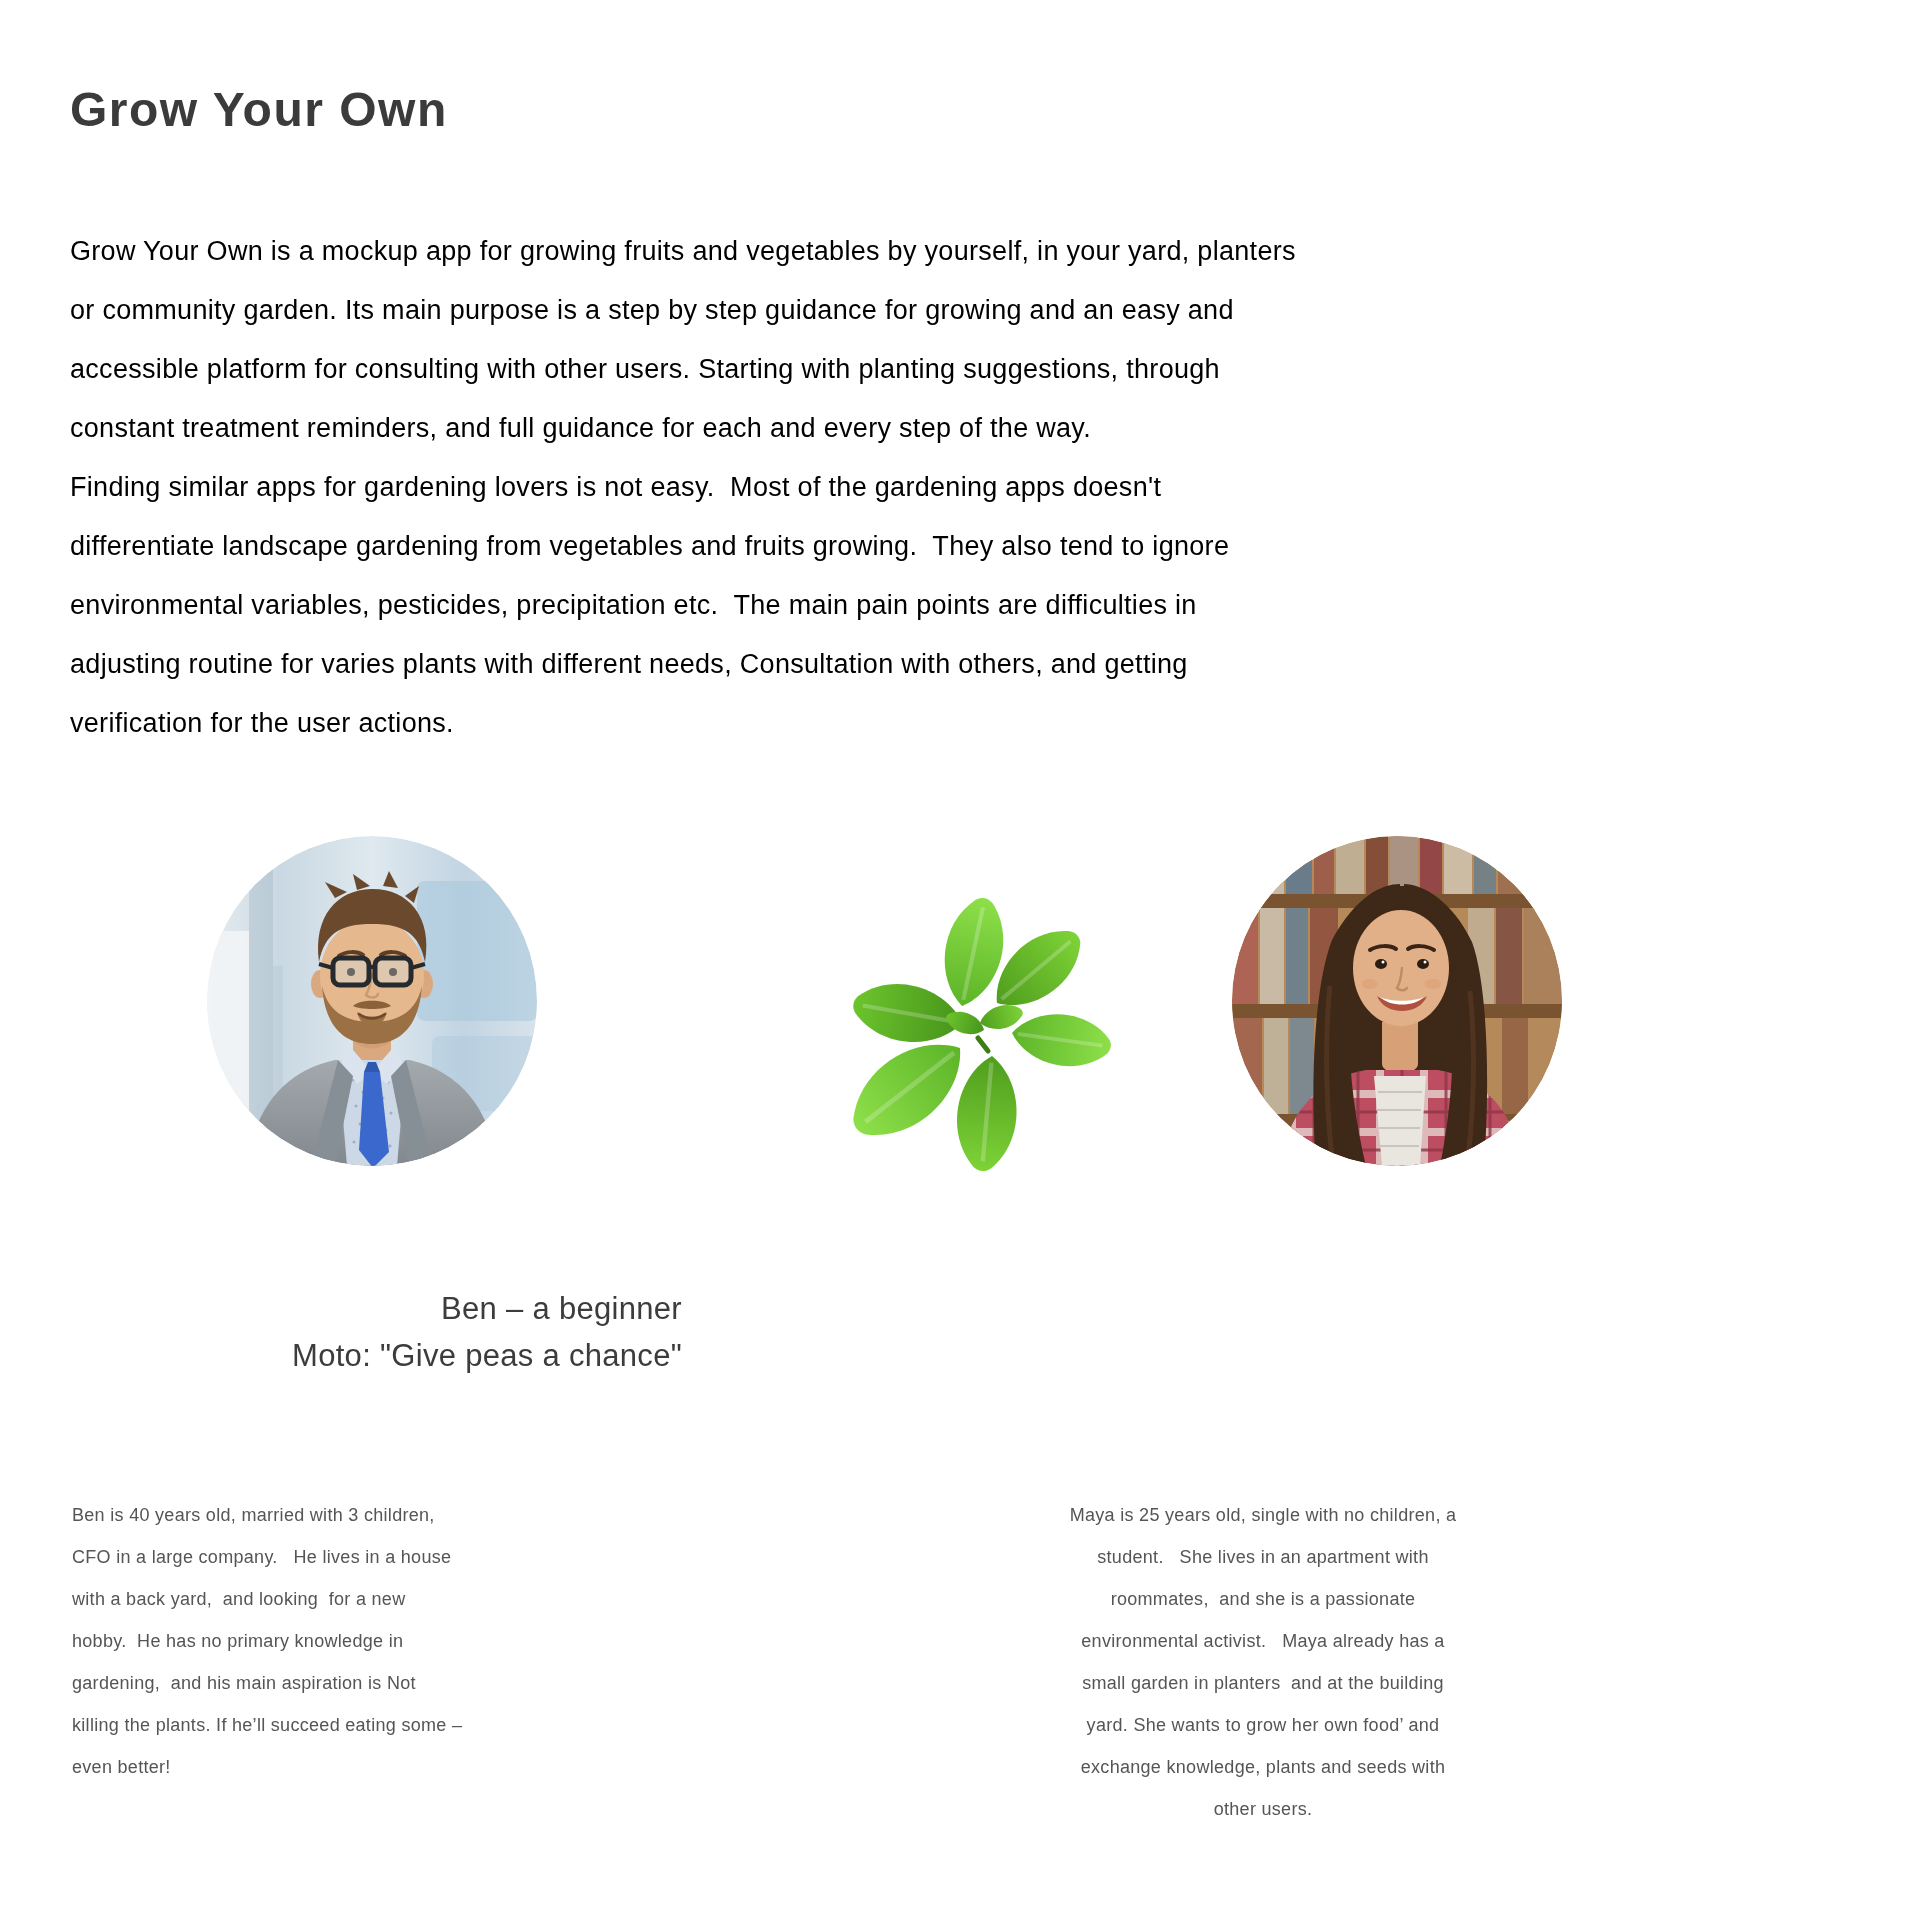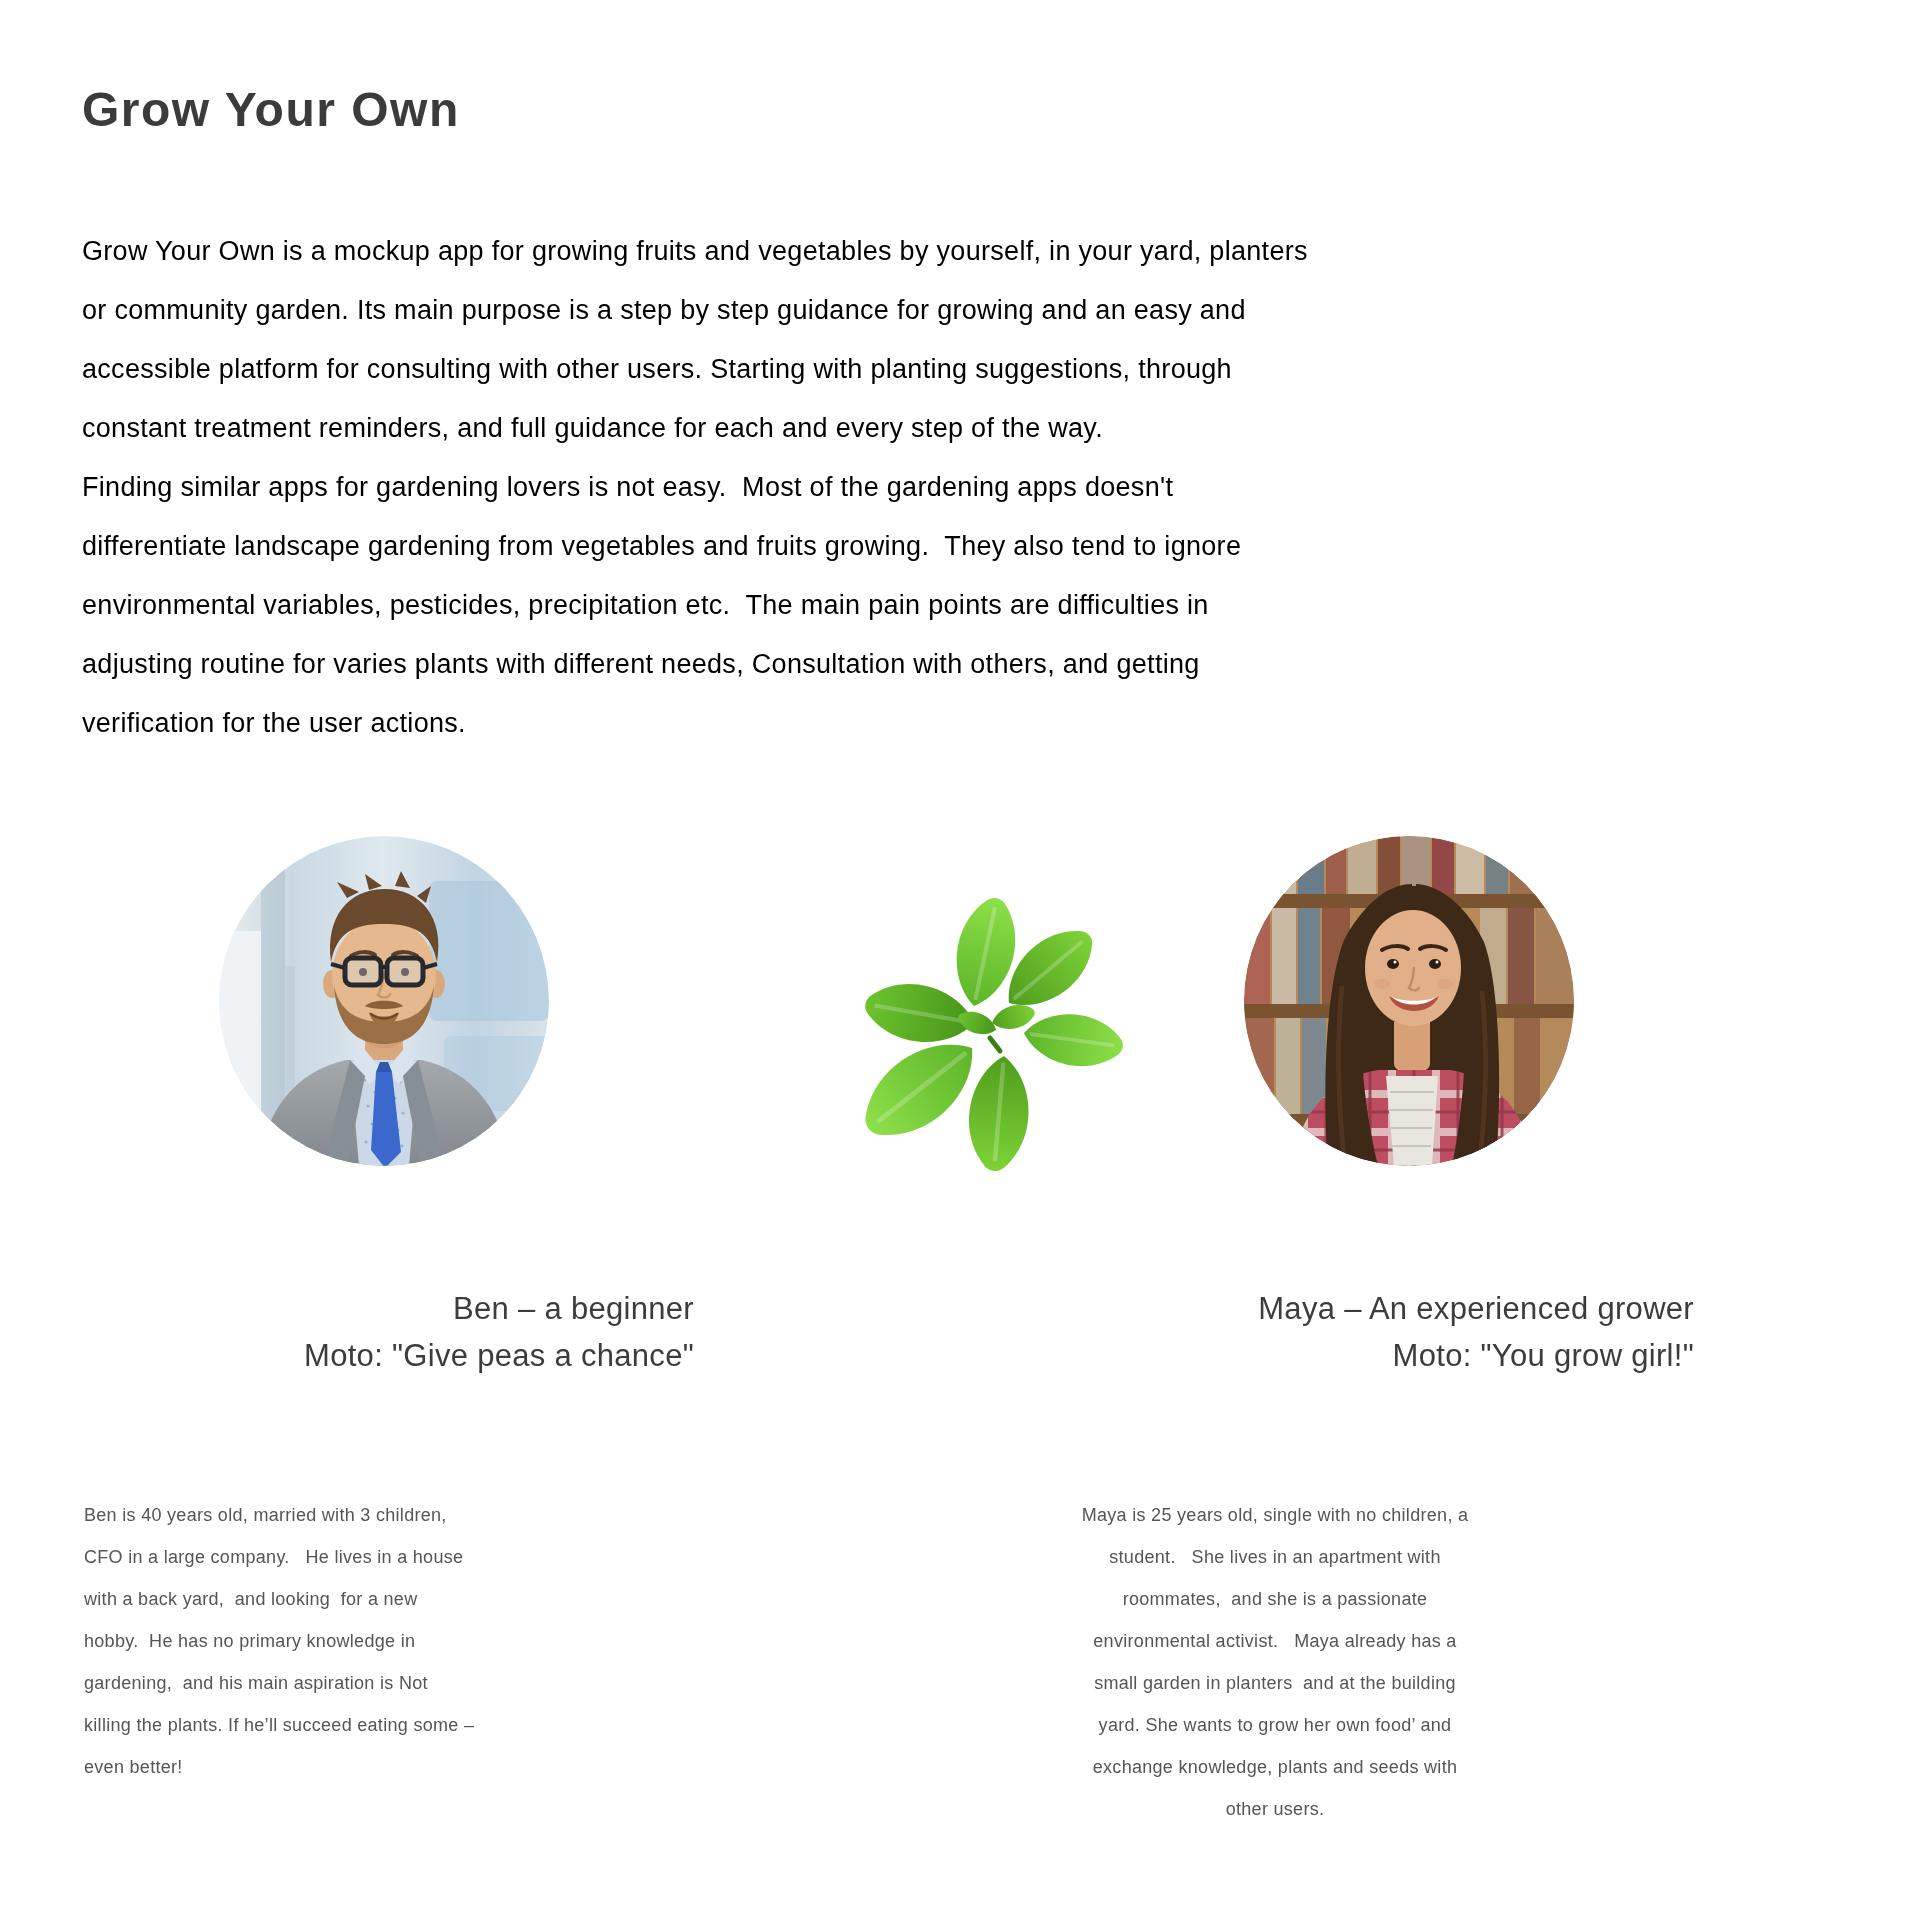--- a/index.html
+++ b/index.html
@@ -42,21 +42,21 @@
     color:#555555;
   }
   .ben-bio  { left:72px;  text-align:left; }
   .maya-bio { left:913px; text-align:center; }
 
   svg { display:block; }
 </style>
 </head>
 <body>
 
-<div class="abs page-wrap" style="left:0;top:0;width:1592px;height:1920px;margin-left:12px;">
+<div class="abs page-wrap" style="left:0;top:0;width:1592px;height:1920px;">
 
   <h1 class="abs page-title">Grow Your Own</h1>
 
   <div class="abs intro prewrap">Grow Your Own is a mockup app for growing fruits and vegetables by yourself, in your yard, planters
 or community garden. Its main purpose is a step by step guidance for growing and an easy and
 accessible platform for consulting with other users. Starting with planting suggestions, through
 constant treatment reminders, and full guidance for each and every step of the way.
 Finding similar apps for gardening lovers is not easy.  Most of the gardening apps doesn't
 differentiate landscape gardening from vegetables and fruits growing.  They also tend to ignore
 environmental variables, pesticides, precipitation etc.  The main pain points are difficulties in
@@ -290,22 +290,20 @@
         <ellipse cx="201" cy="148" rx="8" ry="5" fill="#d99b70" opacity="0.5"></ellipse>
 
         <path d="M98 150 C92 210 94 265 100 322" stroke="#5a3b24" stroke-width="5" fill="none" opacity="0.65"></path>
         <path d="M238 155 C244 215 242 270 236 322" stroke="#5a3b24" stroke-width="5" fill="none" opacity="0.65"></path>
       </g>
     </svg>
   </div>
 
   <div class="abs caption ben-caption prewrap">Ben – a beginner
 Moto: "Give peas a chance"</div>
-  <div class="abs caption maya-caption prewrap">Maya – An experienced grower
-Moto: "You grow girl!"</div>
 
   <div class="abs bio ben-bio prewrap">Ben is 40 years old, married with 3 children,
 CFO in a large company.   He lives in a house
 with a back yard,  and looking  for a new
 hobby.  He has no primary knowledge in
 gardening,  and his main aspiration is Not
 killing the plants. If he’ll succeed eating some –
 even better!</div>
   <div class="abs bio maya-bio prewrap">Maya is 25 years old, single with no children, a
 student.   She lives in an apartment with

